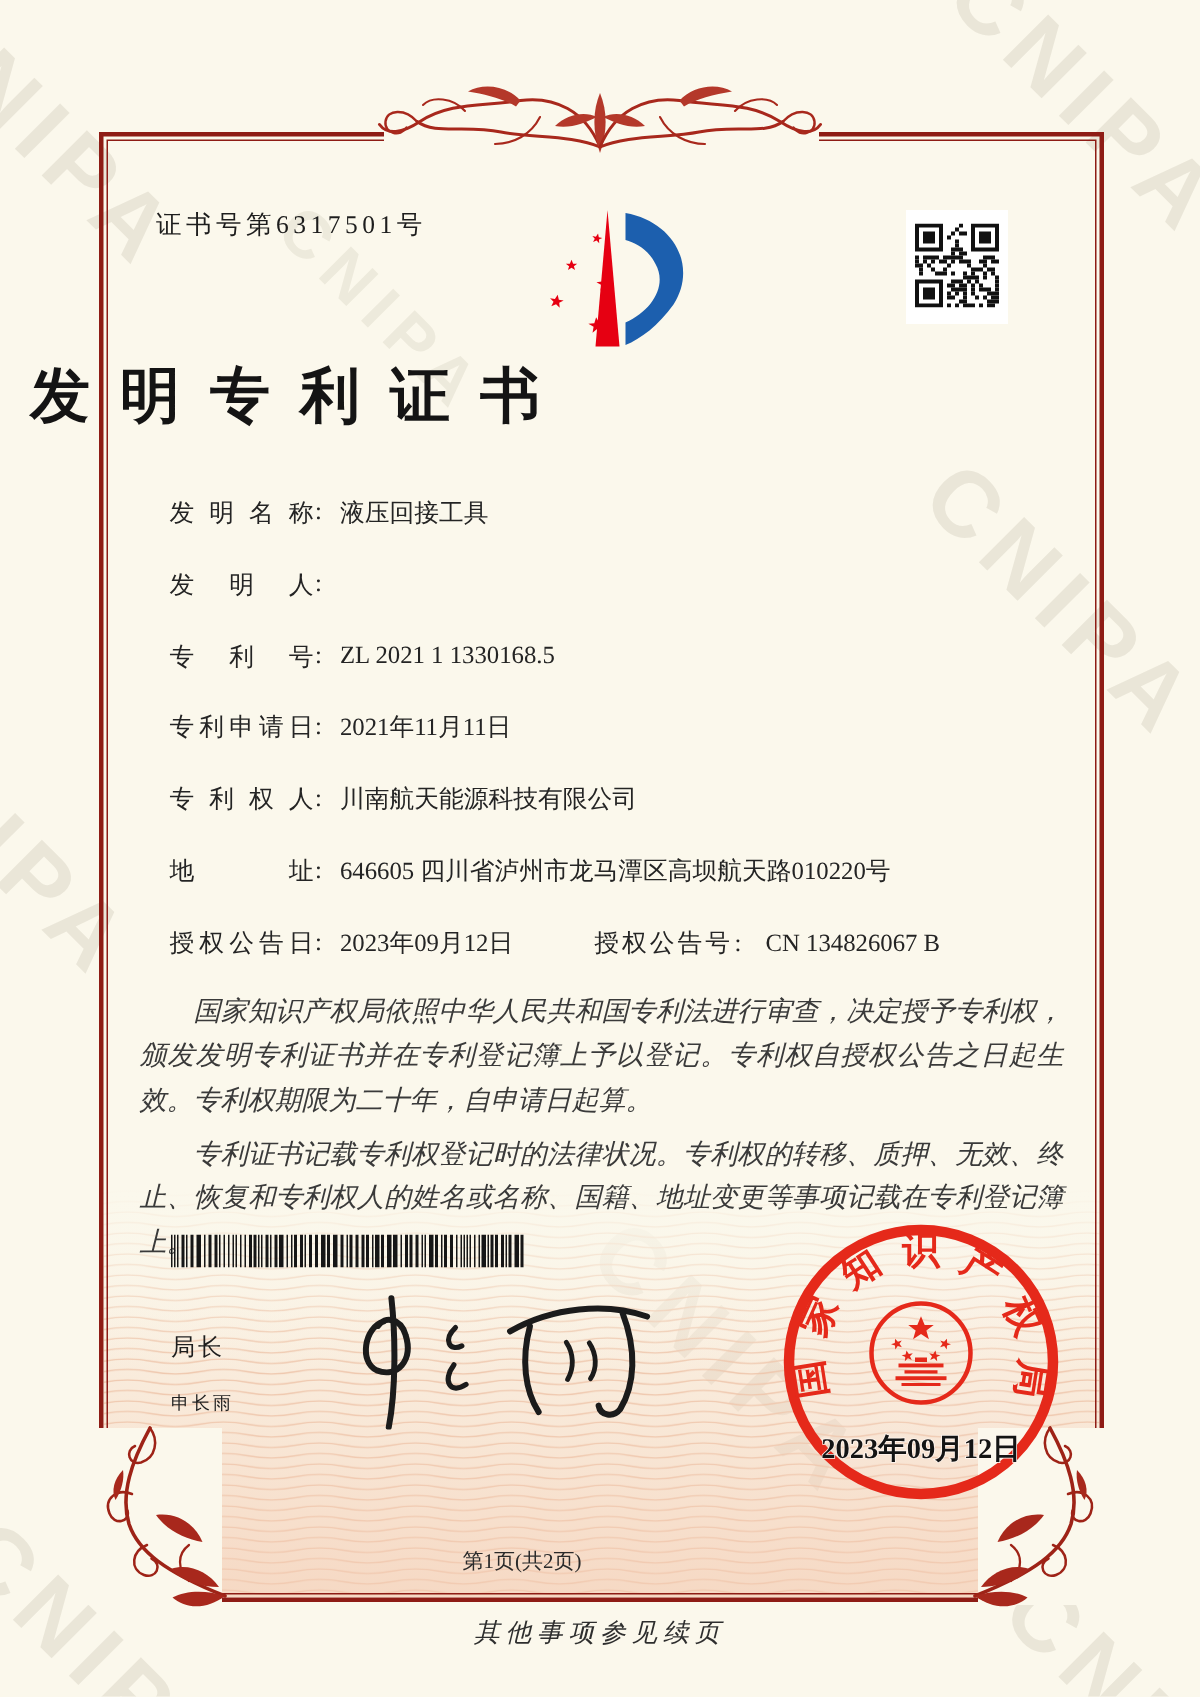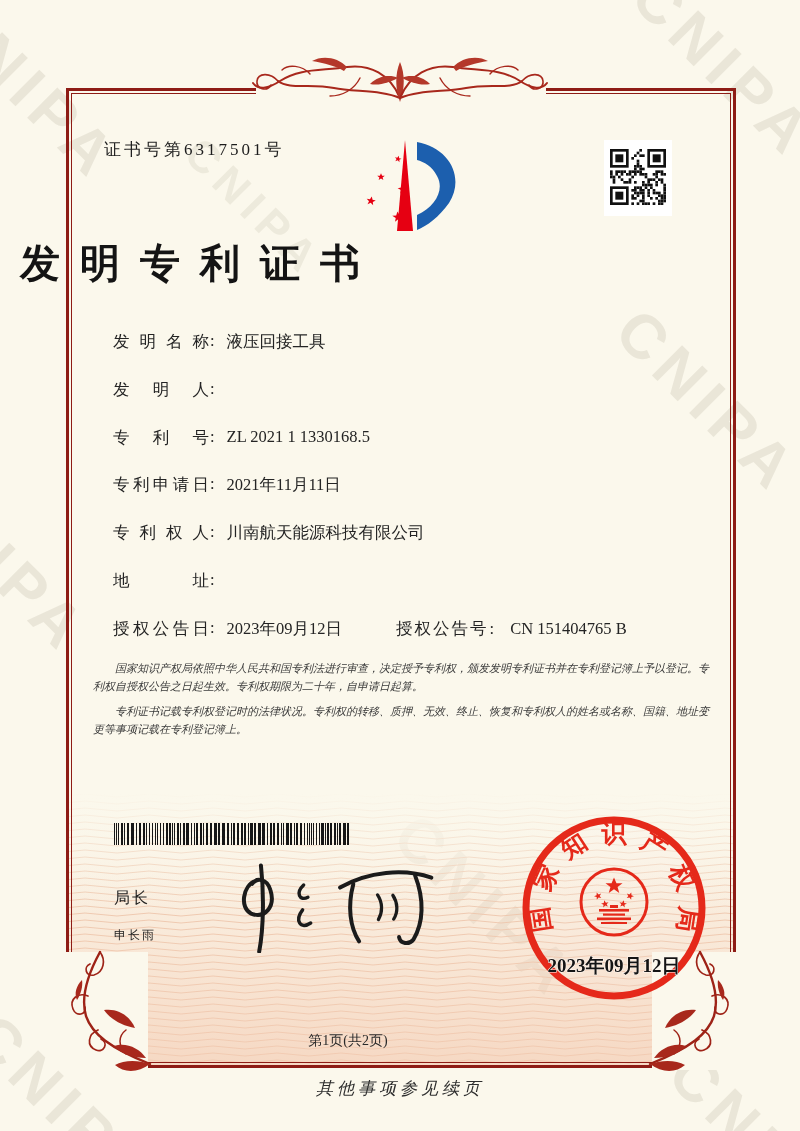--- a/index.html
+++ b/index.html
@@ -26,21 +26,21 @@
   
   .fields{position:absolute;left:113px;top:331px;width:590px;font-size:16.5px;color:#242424;}
   .frow{height:47.8px;display:flex;align-items:flex-start;white-space:nowrap;}
   .flabel{display:inline-block;width:96px;text-align:justify;text-align-last:justify;}
   .fcolon{display:inline-block;margin-left:1px;}
   .fvalue{margin-left:12px;text-align:center;}
   .fpair2{margin-left:54px;}
   .fpair2 .flabel2{letter-spacing:2px;}
 
   
-  .paras{position:absolute;left:93px;top:660px;width:616px;font-size:11px;line-height:1.63;
+  .paras{position:absolute;left:93px;top:660px;width:616px;font-size:18px;line-height:1.63;
          color:#3a3a3a;font-style:italic;}
   .paras p{margin:0 0 7px 0;text-indent:2em;text-align:justify;}
 
   
   .wavezone{position:absolute;left:69px;top:792px;width:664px;height:273px;overflow:hidden;}
   .wavetint{position:absolute;inset:0;
     background:linear-gradient(to bottom, rgba(246,216,195,0) 0%, rgba(246,214,192,0.45) 55%, rgba(244,206,182,0.75) 100%);}
   .wavefade{position:absolute;inset:0;
     background:linear-gradient(to bottom,#fbf8ec 0%, rgba(251,248,236,0) 45%);}
 
@@ -331,28 +331,29 @@
     <span class="fvalue">2021年11月11日</span>
   </div>
   <div class="frow">
     <span class="flabel">专利权人</span>
       <span class="fcolon">:</span>
     <span class="fvalue">川南航天能源科技有限公司</span>
   </div>
   <div class="frow">
     <span class="flabel">地址</span>
       <span class="fcolon">:</span>
+    <span class="fvalue">646605 四川省泸州市龙马潭区高坝航天路010220号</span>
   </div>
   <div class="frow">
     <span class="flabel">授权公告日</span>
       <span class="fcolon">:</span>
     <span class="fvalue">2023年09月12日</span>
     <span class="fpair2">
       <span class="flabel2">授权公告号</span><span class="fcolon">:</span>
-      <span class="fvalue">CN 151404765 B</span>
+      <span class="fvalue">CN 134826067 B</span>
     </span>
   </div>
 </div>
 
 <div class="paras">
   <p>国家知识产权局依照中华人民共和国专利法进行审查，决定授予专利权，颁发发明专利证书并在专利登记簿上予以登记。专利权自授权公告之日起生效。专利权期限为二十年，自申请日起算。</p>
   <p>专利证书记载专利权登记时的法律状况。专利权的转移、质押、无效、终止、恢复和专利权人的姓名或名称、国籍、地址变更等事项记载在专利登记簿上。</p>
 </div>
 
 <svg class="barcode" id="barcode" xmlns="http://www.w3.org/2000/svg">

